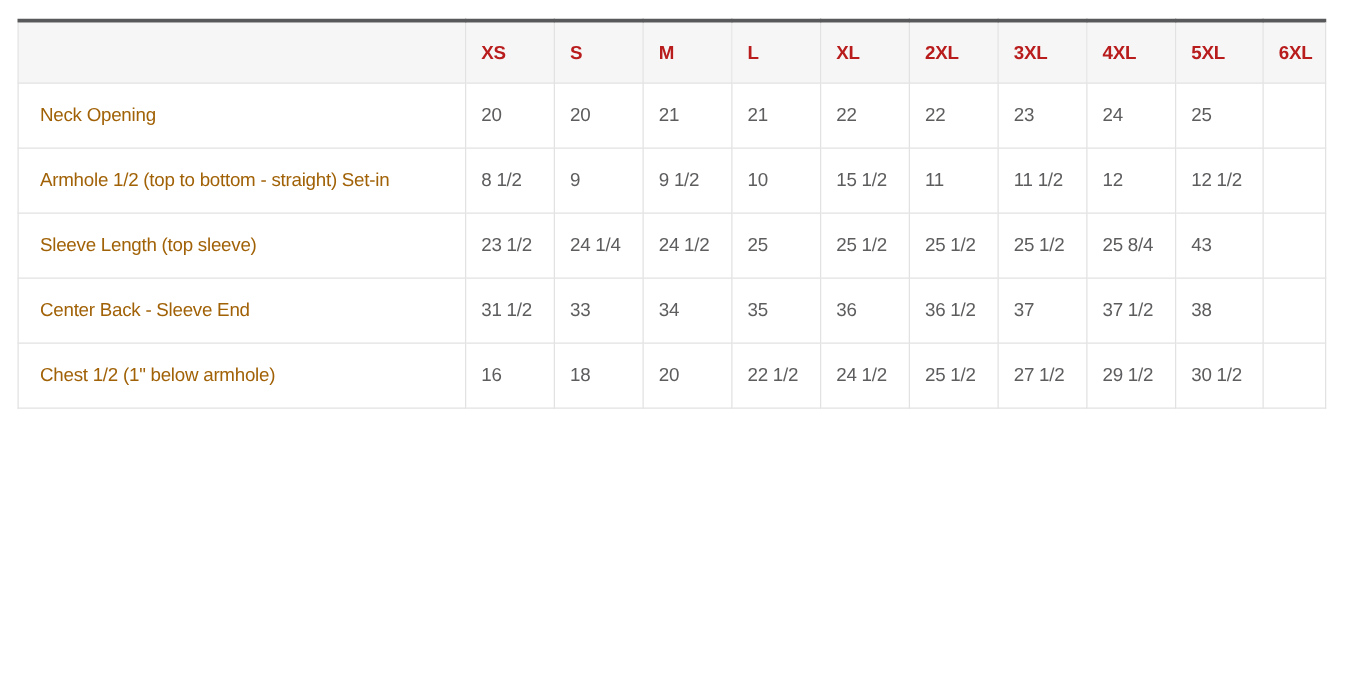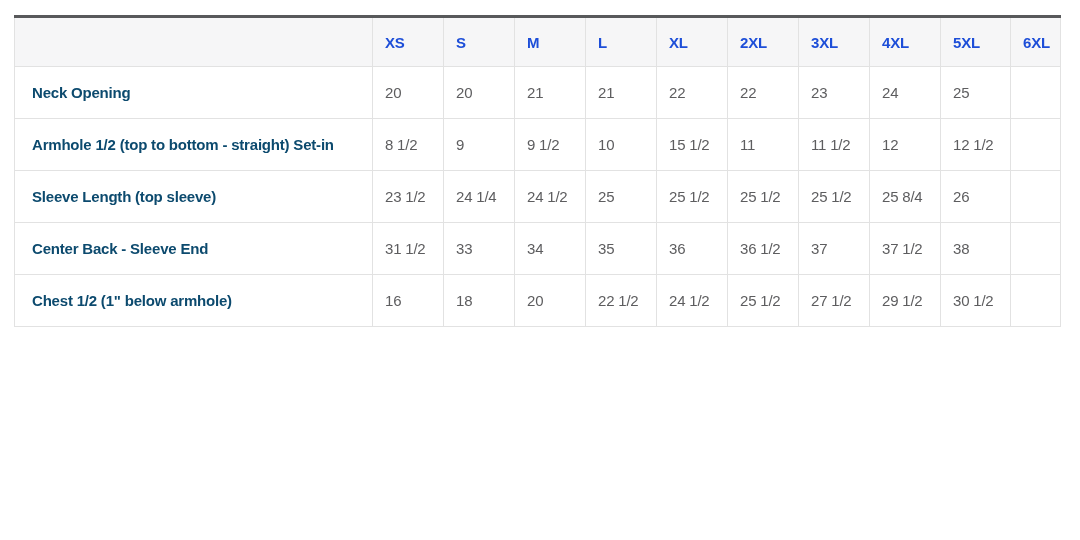--- a/index.html
+++ b/index.html
@@ -33,39 +33,39 @@
   table.size-chart th,
   table.size-chart td {
     border: 1px solid #e2e2e2;
     vertical-align: middle;
     text-align: left;
     white-space: nowrap;
     overflow: hidden;
   }
   table.size-chart thead th {
     background: #f6f6f7;
-    color: #1d4ed8;
+    color: #b91c1c;
     font-weight: bold;
     font-size: 15px;
     letter-spacing: -0.2px;
     height: 50px;
     padding: 0 0 0 12px;
   }
   table.size-chart thead th.label-col {
     padding-left: 17px;
   }
   table.size-chart tbody td {
     background: #ffffff;
     height: 52px;
     font-size: 15px;
     letter-spacing: -0.2px;
   }
   table.size-chart td.label {
-    color: #0c4a6e;
-    font-weight: bold;
+    color: #a16207;
+    font-weight: normal;
     padding: 0 0 0 17px;
   }
   table.size-chart td.value {
     color: #5d5d5f;
     font-weight: normal;
     padding: 0 0 0 12px;
   }
   .note {
     position: absolute;
     left: 14px;
@@ -142,21 +142,21 @@
         <tr>
           <td class="label">Sleeve Length (top sleeve)</td>
           <td class="value">23 1/2</td>
           <td class="value">24 1/4</td>
           <td class="value">24 1/2</td>
           <td class="value">25</td>
           <td class="value">25 1/2</td>
           <td class="value">25 1/2</td>
           <td class="value">25 1/2</td>
           <td class="value">25 8/4</td>
-          <td class="value">26</td>
+          <td class="value">43</td>
           <td class="value"></td>
         </tr>
         <tr>
           <td class="label">Center Back - Sleeve End</td>
           <td class="value">31 1/2</td>
           <td class="value">33</td>
           <td class="value">34</td>
           <td class="value">35</td>
           <td class="value">36</td>
           <td class="value">36 1/2</td>

